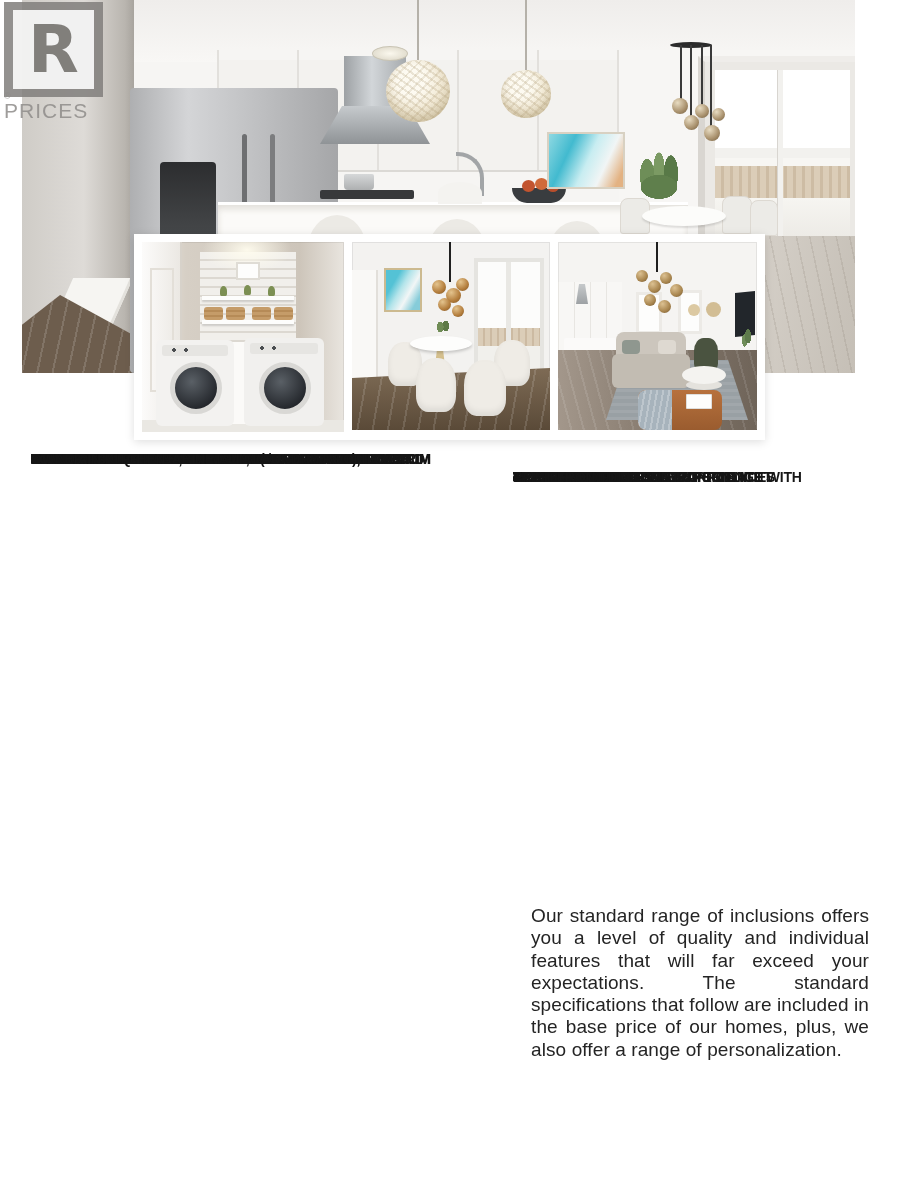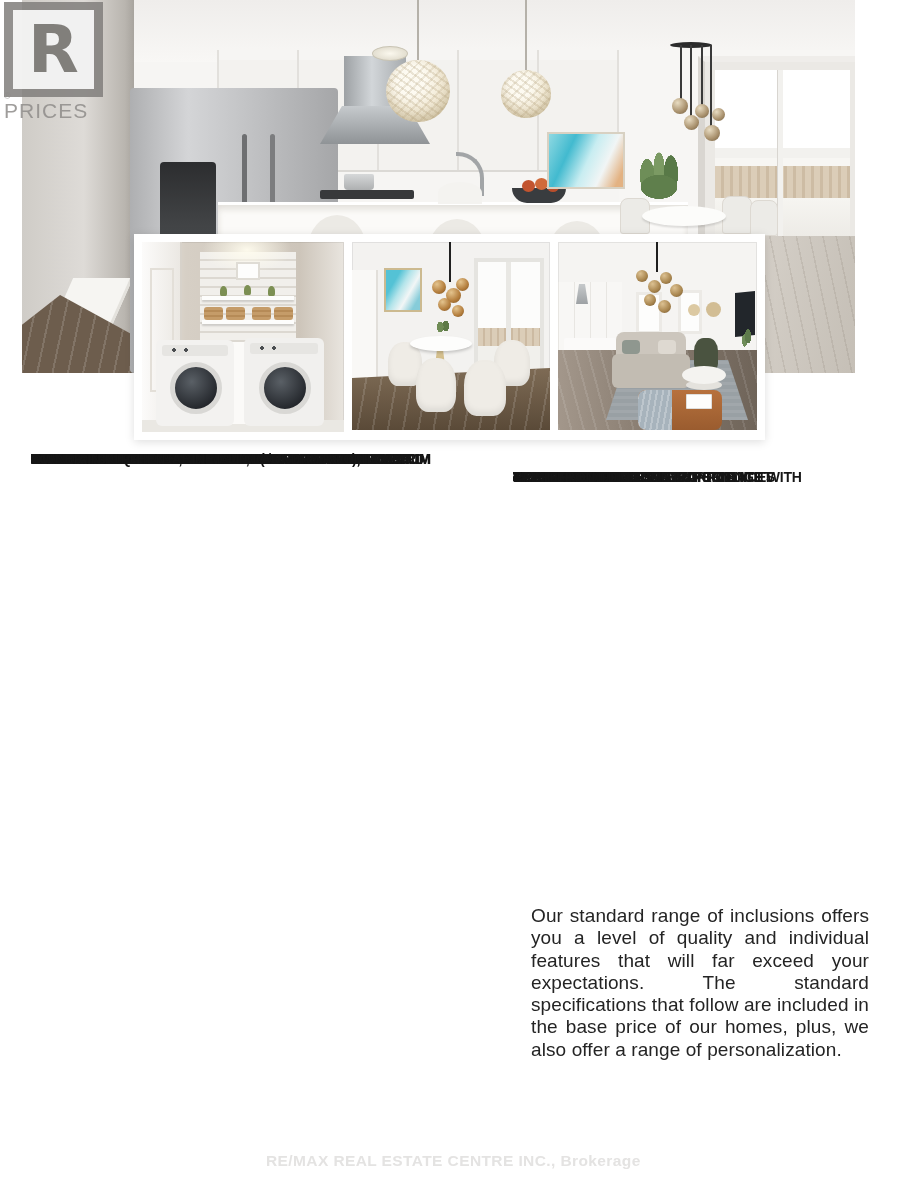--- a/index.html
+++ b/index.html
@@ -611,15 +611,14 @@
       <div class="feat-item">
         <span class="dot"></span>
         <div class="feat-lines">
           <div>PAINT FRONT DISCOUNT</div>
         </div>
       </div>
     </div>
 
   <div class="intro">Our standard range of inclusions offers you a level of quality and individual features that will far exceed your expectations. The standard specifications that follow are included in the base price of our homes, plus, we also offer a range of personalization.</div>
 
-  <div class="brokerage-watermark">RE/MAX REAL ESTATE CENTRE INC., Brokerage</div>
 
 </div>
 
 </body></html>

